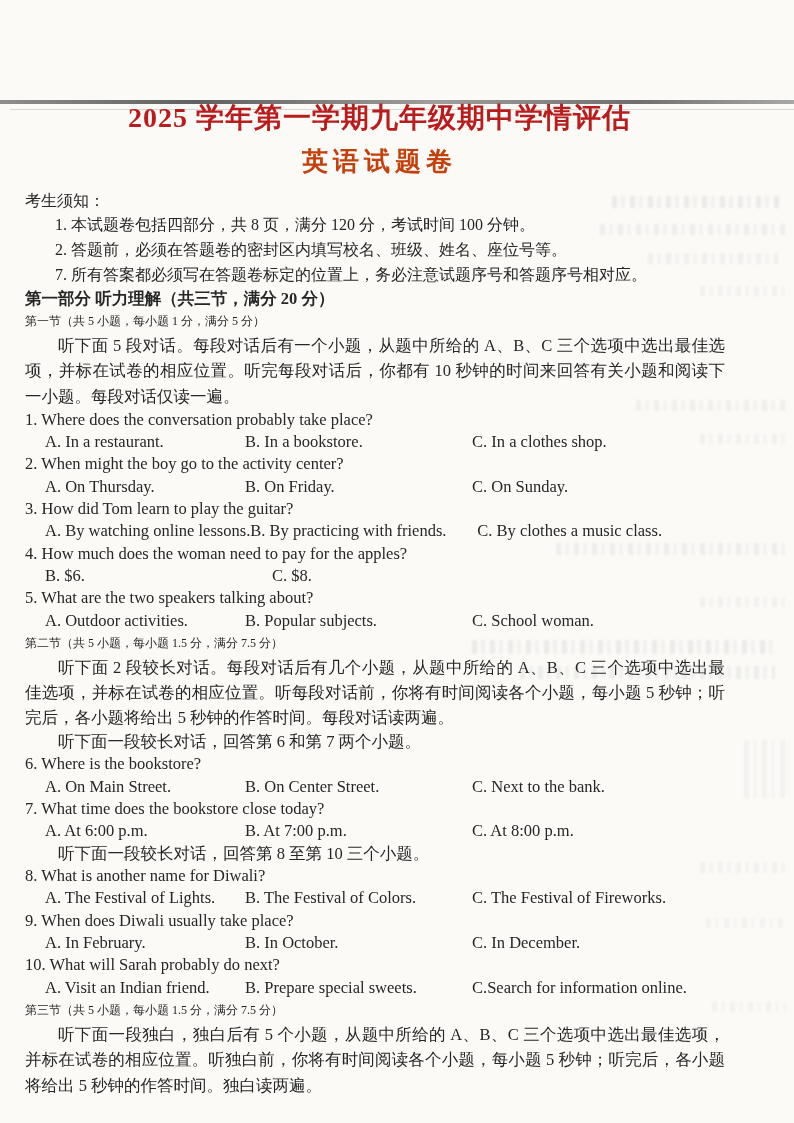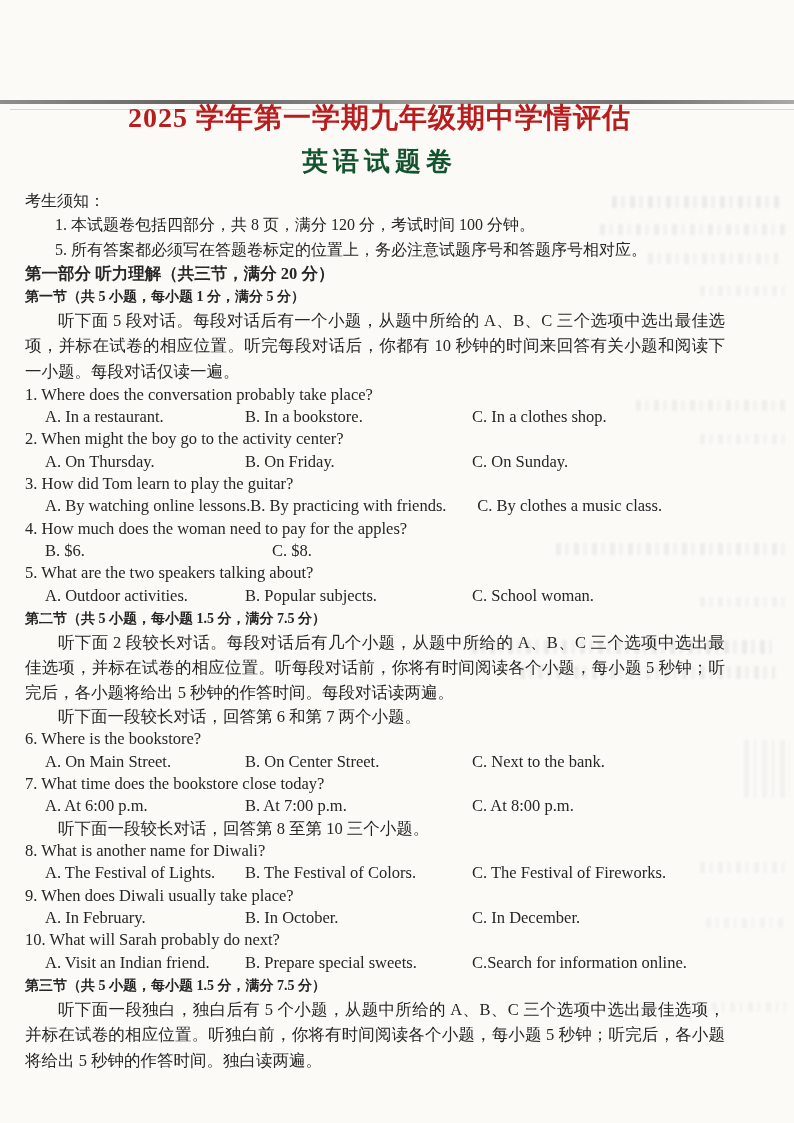--- a/index.html
+++ b/index.html
@@ -10,25 +10,25 @@
     color:#262626;
   }
   .page{position:relative;width:794px;height:1123px;}
   
   .scan-top{position:absolute;top:0;left:0;right:0;height:4px;
     background:linear-gradient(90deg,#7a7a78,#454545 25%,#8f8f8d 55%,#565654 80%,#9a9a98);opacity:.85;}
   .scan-top2{position:absolute;top:9px;left:10px;right:0;height:1px;background:#c6c6c2;opacity:.7;}
 
   .content{position:relative;padding:0 60px 0 25px;}
   .title{margin-top:100px;text-align:center;font-size:28px;font-weight:bold;letter-spacing:1px;line-height:36px;color:#b91c1c;}
-  .subtitle{margin-top:8px;text-align:center;font-size:26px;font-weight:bold;letter-spacing:5px;line-height:36px;color:#14532d;}
+  .subtitle{margin-top:8px;text-align:center;font-size:26px;font-weight:bold;letter-spacing:5px;line-height:36px;color:#c2410c;}
   .notice-label{margin-top:10px;font-size:16px;line-height:22px;}
   .notice-item{margin-left:30px;font-size:16px;line-height:25px;}
   .part-heading{font-size:16.5px;font-weight:bold;line-height:23px;}
-  .sec-heading{font-size:14px;font-weight:bold;line-height:23px;}
+  .sec-heading{font-size:12px;font-weight:normal;line-height:23px;}
   .para{font-size:16.5px;line-height:25.3px;text-indent:2em;text-align:justify;max-width:700px;}
   .note{font-size:16.5px;line-height:22.6px;text-indent:2em;}
   .q{font-size:16.5px;line-height:22.3px;white-space:nowrap;}
   .opts{display:flex;margin-left:20px;font-size:16.5px;line-height:22.3px;white-space:nowrap;}
   .optA{display:inline-block;min-width:200px;}
   .optB{display:inline-block;min-width:227px;}
   .optC{display:inline-block;flex:1;}
 
   
   .ghost{position:absolute;filter:blur(1.1px);
@@ -40,21 +40,22 @@
 <div class="page">
   <div class="scan-top"></div>
   <div class="scan-top2"></div>
 
   <div class="content">
     <div class="title">2025 学年第一学期九年级期中学情评估</div>
     <div class="subtitle">英语试题卷</div>
 
     <div class="notice-label">考生须知：</div>
     <div class="notice-item">1. 本试题卷包括四部分，共 8 页，满分 120 分，考试时间 100 分钟。</div>
-    <div class="notice-item">5. 所有答案都必须写在答题卷标定的位置上，务必注意试题序号和答题序号相对应。</div>
+    <div class="notice-item">2. 答题前，必须在答题卷的密封区内填写校名、班级、姓名、座位号等。</div>
+    <div class="notice-item">7. 所有答案都必须写在答题卷标定的位置上，务必注意试题序号和答题序号相对应。</div>
 
     <div class="part-heading">第一部分 听力理解（共三节，满分 20 分）</div>
     <div class="sec-heading">第一节（共 5 小题，每小题 1 分，满分 5 分）</div>
     <div class="para">听下面 5 段对话。每段对话后有一个小题，从题中所给的 A、B、C 三个选项中选出最佳选项，并标在试卷的相应位置。听完每段对话后，你都有 10 秒钟的时间来回答有关小题和阅读下一小题。每段对话仅读一遍。</div>
 
     <div id="g1">
         <div class="q">1. Where does the conversation probably take place?</div>
         <div class="opts">
           <span class="optA">A. In a restaurant.</span>
           <span class="optB">B. In a bookstore.</span>

